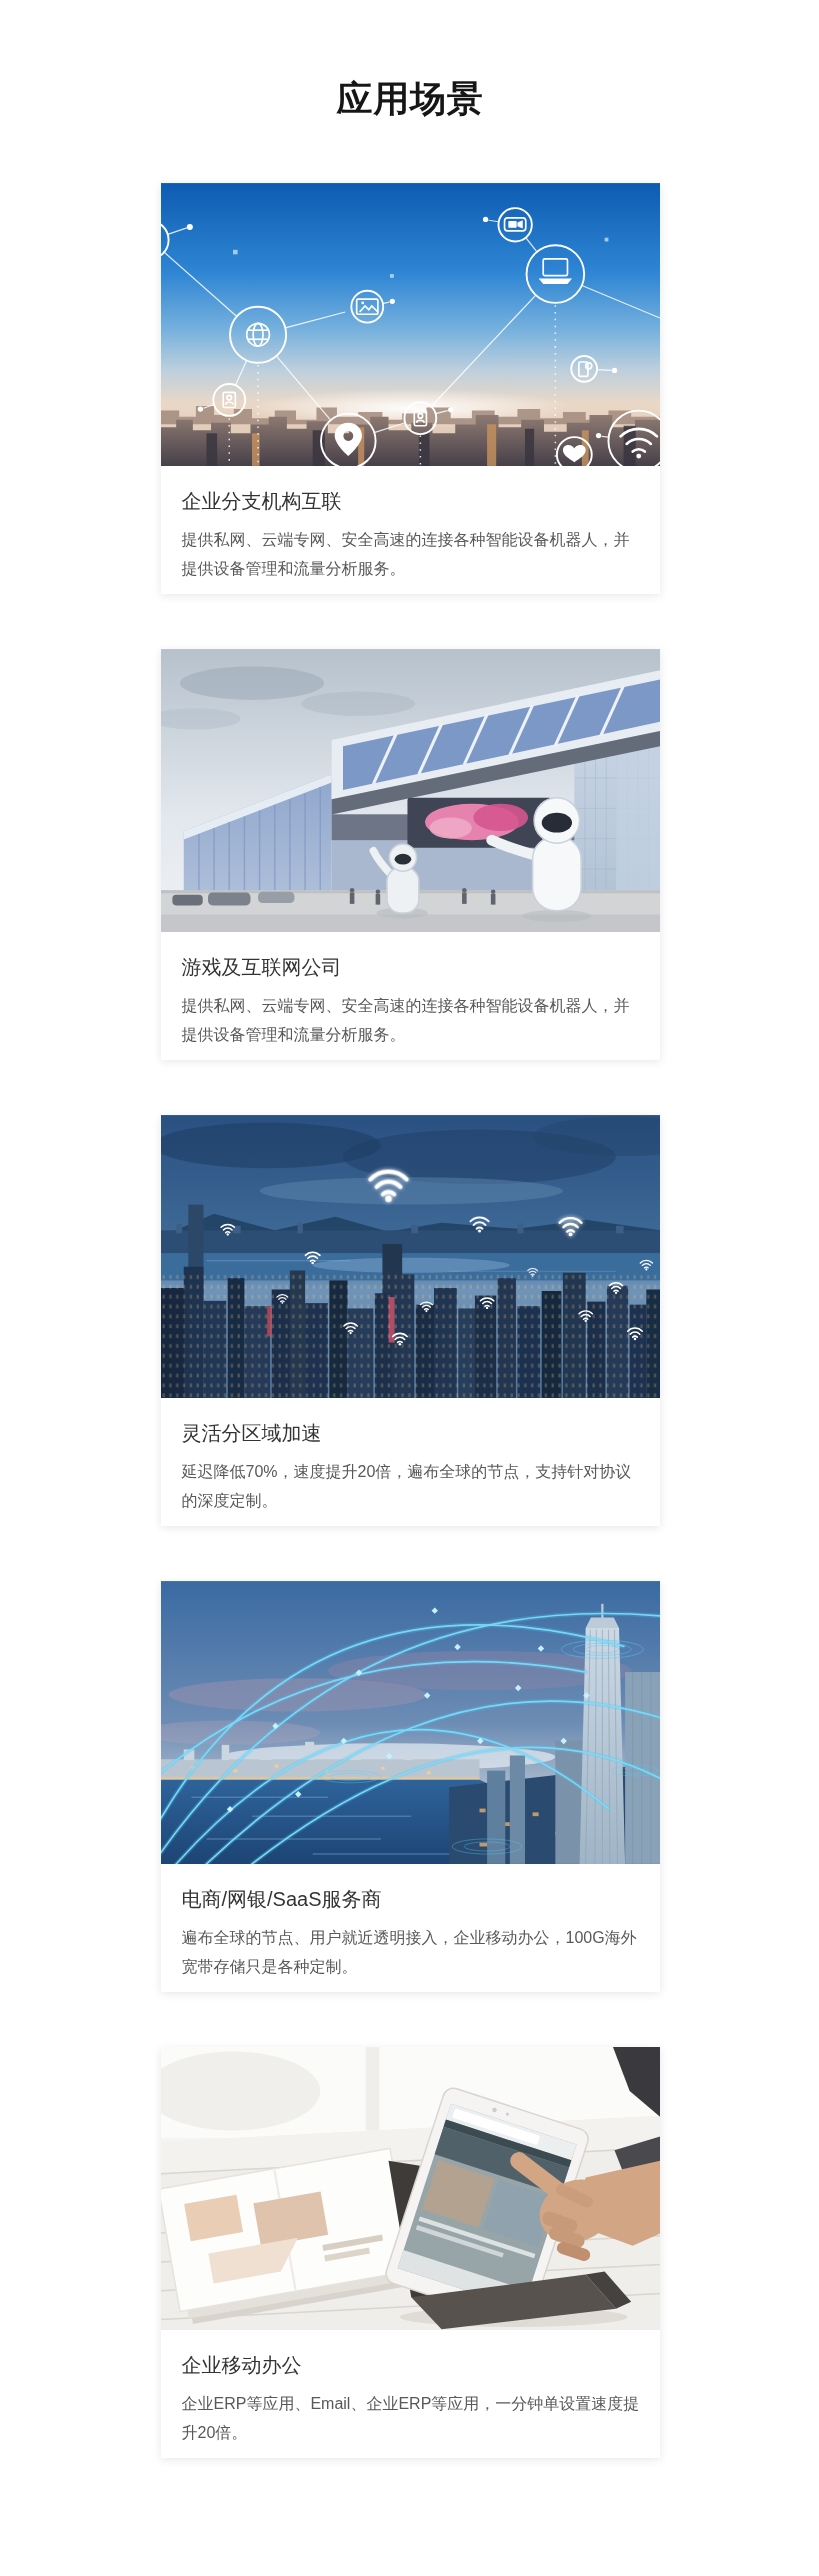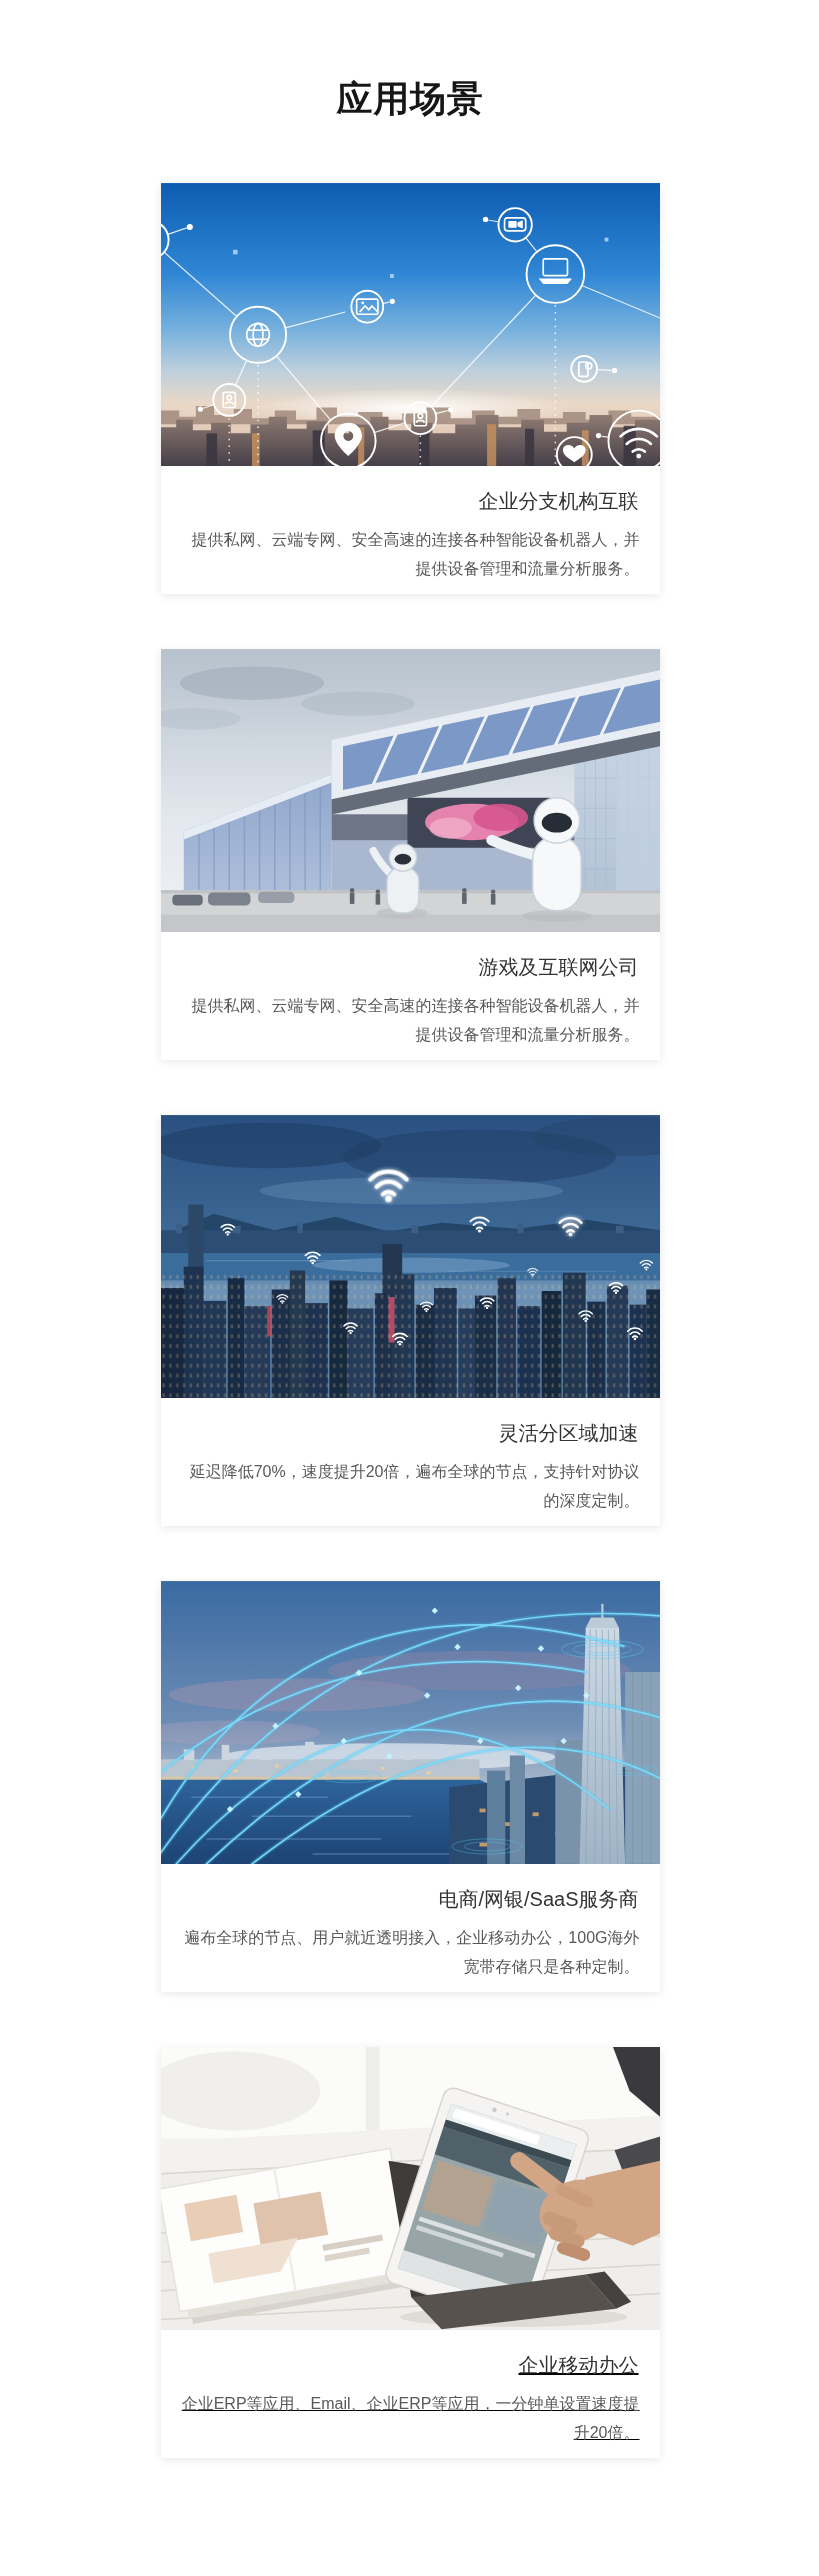--- a/index.html
+++ b/index.html
@@ -10,26 +10,26 @@
   .section-title{
     margin:0;padding-top:75px;height:47px;line-height:47px;
     text-align:center;font-size:36px;font-weight:600;color:#161616;letter-spacing:0.8px;
   }
   .cards{width:499px;margin:61px auto 0;}
   .card{
     width:499px;height:411px;background:#ffffff;
     box-shadow:0 1.5px 9px rgba(0,0,0,.10);
     margin-bottom:55px;overflow:hidden;
   }
-  .card:last-child{margin-bottom:0;text-decoration:underline;}
+  .card:last-child{margin-bottom:0;}
   .card-image{width:499px;height:283px;font-size:0;overflow:hidden;}
   .card-image svg{display:block;}
   .card-body{height:128px;box-sizing:border-box;padding:22px 21px 0;}
-  .card-title{margin:0 0 10px;font-size:20px;font-weight:500;color:#333333;text-align:right;}
-  .card-desc{margin:0;width:458px;font-size:16px;line-height:29px;color:#595959;text-align:right;}
+  .card-title{margin:0 0 10px;font-size:20px;font-weight:500;color:#333333;}
+  .card-desc{margin:0;width:458px;font-size:16px;line-height:29px;color:#595959;}
 </style>
 </head>
 <body>
 
 <main>
   <h1 class="section-title">应用场景</h1>
 
   <div class="cards">
 
     <article class="card">

